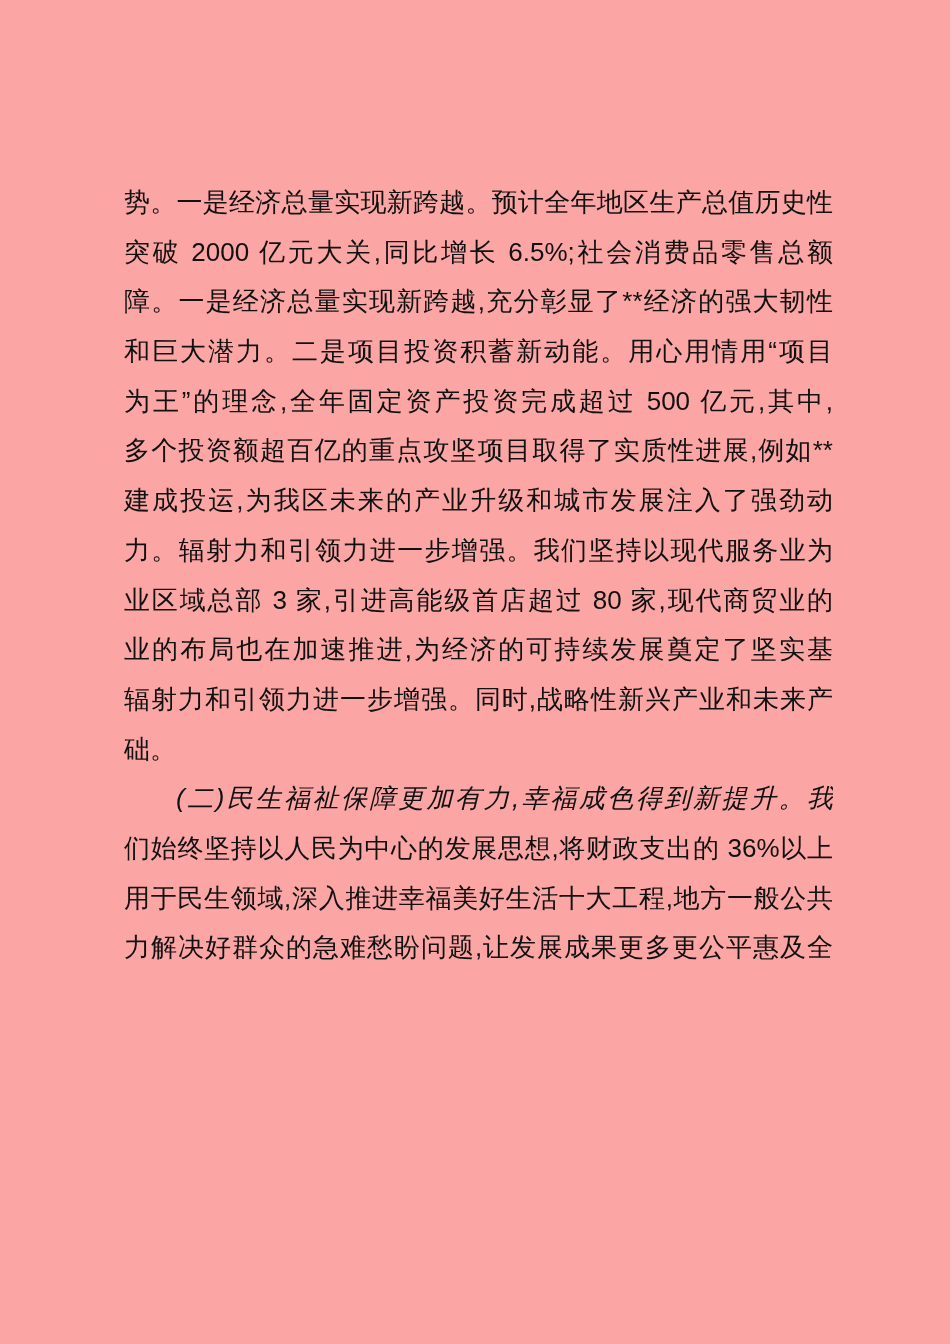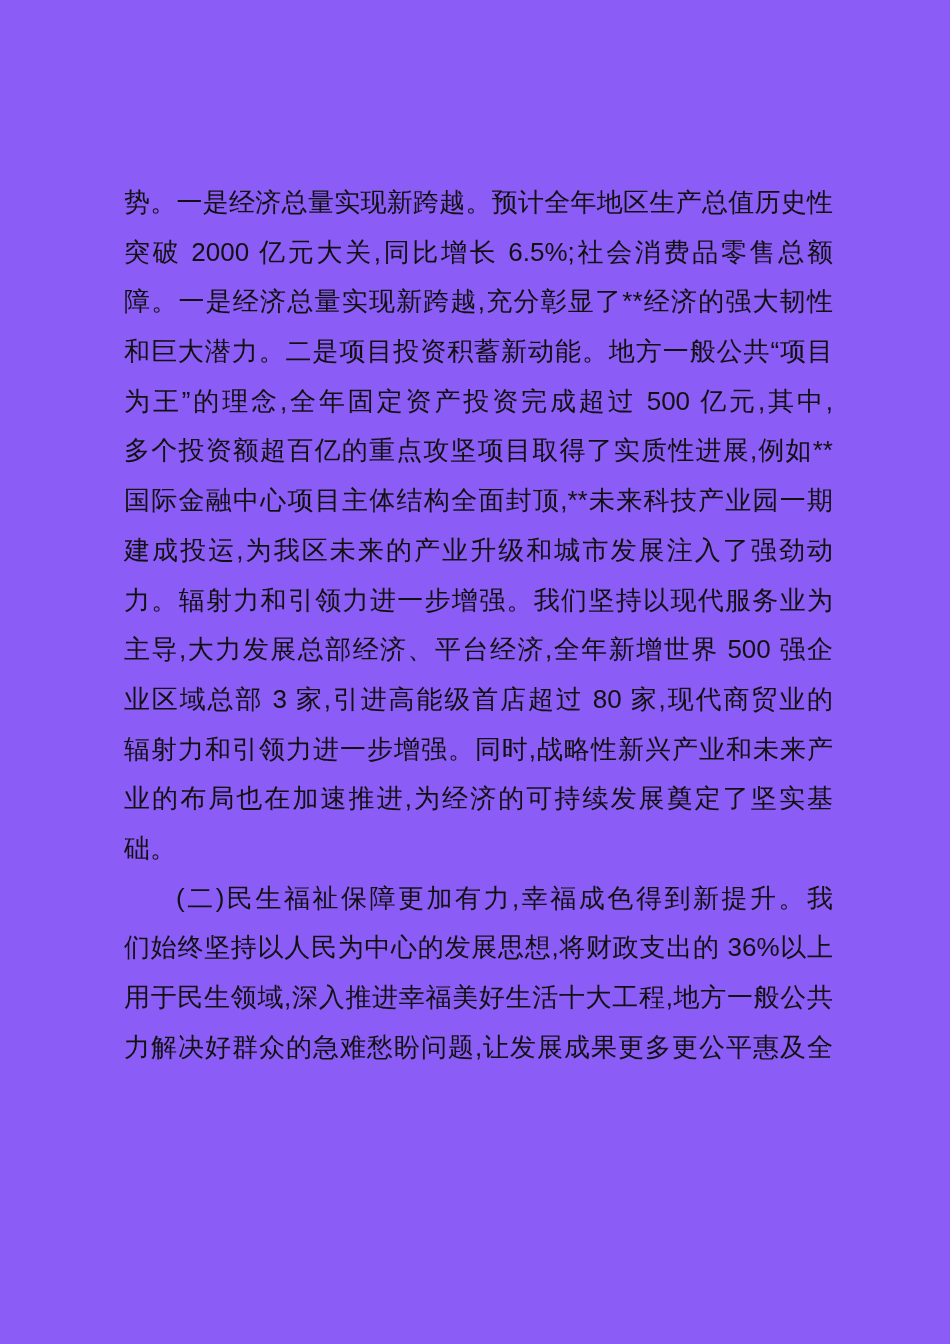--- a/index.html
+++ b/index.html
@@ -4,21 +4,21 @@
 <style>
   html, body {
     margin: 0;
     padding: 0;
     background: #ffffff;
   }
   .page {
     position: relative;
     width: 950px;
     height: 1344px;
-    background: #8b5cf6;
+    background: #fca5a5;
     overflow: hidden;
     font-family: "Liberation Sans", sans-serif;
   }
   .text-block {
     position: absolute;
     left: 124px;
     top: 178px;
     width: 709px;
     color: #111111;
     font-size: 26px;
@@ -30,39 +30,38 @@
     text-align: justify;
     text-align-last: justify;
     text-justify: inter-ideograph;
     overflow: hidden;
   }
   .line.para-end {
     text-align-last: left;
   }
   .line.indent {
     padding-left: 52px;
+    font-style: italic;
   }
 </style>
 </head>
 <body>
 
 <div class="page">
   <div class="text-block">
       <div class="line">势。一是经济总量实现新跨越。预计全年地区生产总值历史性</div>
       <div class="line">突破 2000 亿元大关,同比增长 6.5%;社会消费品零售总额</div>
       <div class="line">障。一是经济总量实现新跨越,充分彰显了**经济的强大韧性</div>
-      <div class="line">和巨大潜力。二是项目投资积蓄新动能。地方一般公共“项目</div>
+      <div class="line">和巨大潜力。二是项目投资积蓄新动能。用心用情用“项目</div>
       <div class="line">为王”的理念,全年固定资产投资完成超过 500 亿元,其中,</div>
       <div class="line">多个投资额超百亿的重点攻坚项目取得了实质性进展,例如**</div>
-      <div class="line">国际金融中心项目主体结构全面封顶,**未来科技产业园一期</div>
       <div class="line">建成投运,为我区未来的产业升级和城市发展注入了强劲动</div>
       <div class="line">力。辐射力和引领力进一步增强。我们坚持以现代服务业为</div>
-      <div class="line">主导,大力发展总部经济、平台经济,全年新增世界 500 强企</div>
       <div class="line">业区域总部 3 家,引进高能级首店超过 80 家,现代商贸业的</div>
+      <div class="line">业的布局也在加速推进,为经济的可持续发展奠定了坚实基</div>
       <div class="line">辐射力和引领力进一步增强。同时,战略性新兴产业和未来产</div>
-      <div class="line">业的布局也在加速推进,为经济的可持续发展奠定了坚实基</div>
       <div class="line para-end">础。</div>
       <div class="line indent">(二)民生福祉保障更加有力,幸福成色得到新提升。我</div>
       <div class="line">们始终坚持以人民为中心的发展思想,将财政支出的 36%以上</div>
       <div class="line">用于民生领域,深入推进幸福美好生活十大工程,地方一般公共</div>
       <div class="line">力解决好群众的急难愁盼问题,让发展成果更多更公平惠及全</div>
     </div>
 </div>
 
 </body></html>

